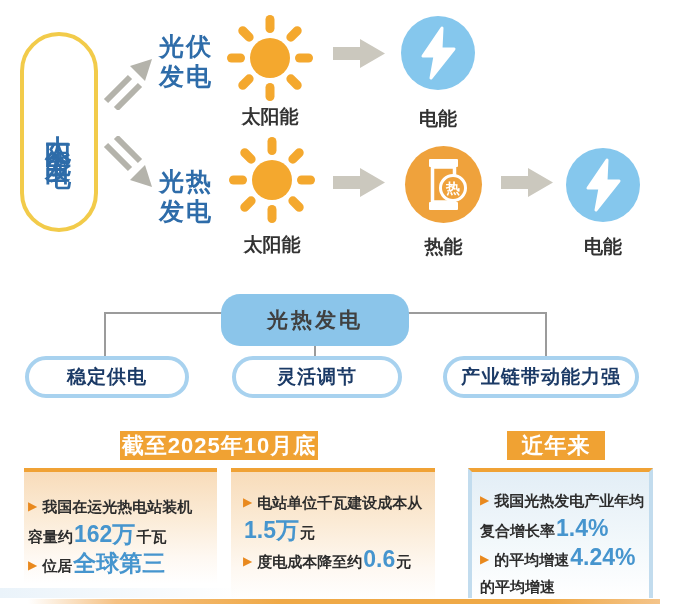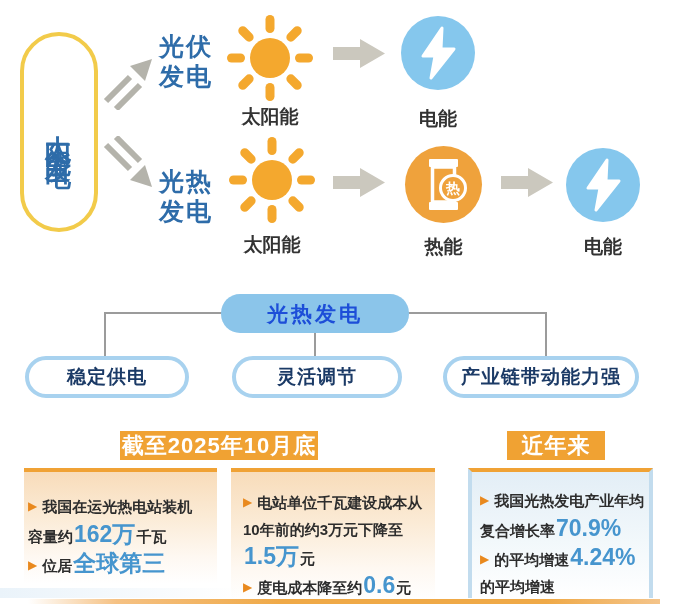--- a/index.html
+++ b/index.html
@@ -47,23 +47,23 @@
   .lbl-elec2 { left:566px; top:234px; width:74px; }
 
   
   .conn { position:absolute; background:#9B9B9B; }
   .conn-h-left  { left:104px; top:312px; width:118px; height:2px; }
   .conn-h-right { left:408px; top:312px; width:139px; height:2px; }
   .conn-v-left  { left:104px; top:312px; width:2px; height:46px; }
   .conn-v-right { left:545px; top:312px; width:2px; height:46px; }
   .conn-v-mid   { left:314px; top:331px; width:2px; height:27px; }
 
-  .tree-pill { position:absolute; left:221px; top:294px; width:188px; height:39px;
+  .tree-pill { position:absolute; left:221px; top:294px; width:188px; height:52px;
     background:#8BC5EA; border-radius:19px; display:flex; align-items:center; justify-content:center;
-    color:#1d4ed8; font-size:21px; font-weight:bold; letter-spacing:3px; }
+    color:#404040; font-size:21px; font-weight:bold; letter-spacing:3px; }
 
   .benefit-pill { position:absolute; top:356px; height:42px; background:#fff;
     border:4px solid #A8D2EF; border-radius:21px;
     display:flex; align-items:center; justify-content:center;
     color:#1B3A66; font-size:19px; font-weight:bold; letter-spacing:1px; }
   .benefit-1 { left:25px;  width:164px; }
   .benefit-2 { left:232px; width:170px; }
   .benefit-3 { left:443px; width:196px; }
 
   
@@ -198,26 +198,25 @@
   <div class="stat-header header-left">截至2025年10月底</div>
   <div class="stat-header header-right">近年来</div>
 
   <div class="stat-card card-1">
       <div class="card-line"><span class="seg-bullet">▶</span><span class="seg-plain">我国在运光热电站装机</span></div>
       <div class="card-line"><span class="seg-plain">容量约</span><span class="seg-num">162万</span><span class="seg-plain">千瓦</span></div>
       <div class="card-line"><span class="seg-bullet">▶</span><span class="seg-plain">位居</span><span class="seg-num">全球第三</span></div>
     </div>
   <div class="stat-card card-2">
       <div class="card-line"><span class="seg-bullet">▶</span><span class="seg-plain">电站单位千瓦建设成本从</span></div>
-      <div class="card-line"><span class="seg-plain">10年前的约3万元下降至</span></div>
       <div class="card-line"><span class="seg-num">1.5万</span><span class="seg-plain">元</span></div>
       <div class="card-line"><span class="seg-bullet">▶</span><span class="seg-plain">度电成本降至约</span><span class="seg-num">0.6</span><span class="seg-plain">元</span></div>
     </div>
   <div class="stat-card card-3">
       <div class="card-line"><span class="seg-bullet">▶</span><span class="seg-plain">我国光热发电产业年均</span></div>
-      <div class="card-line"><span class="seg-plain">复合增长率</span><span class="seg-num">70.9%</span></div>
+      <div class="card-line"><span class="seg-plain">复合增长率</span><span class="seg-num">1.4%</span></div>
       <div class="card-line"><span class="seg-bullet">▶</span><span class="seg-plain">的平均增速</span><span class="seg-num">4.24%</span></div>
       <div class="card-line"><span class="seg-plain">的平均增速</span></div>
     </div>
 
   <div class="bottom-glow"></div>
   <div class="bottom-strip"></div>
 </div>
 
 </body></html>

